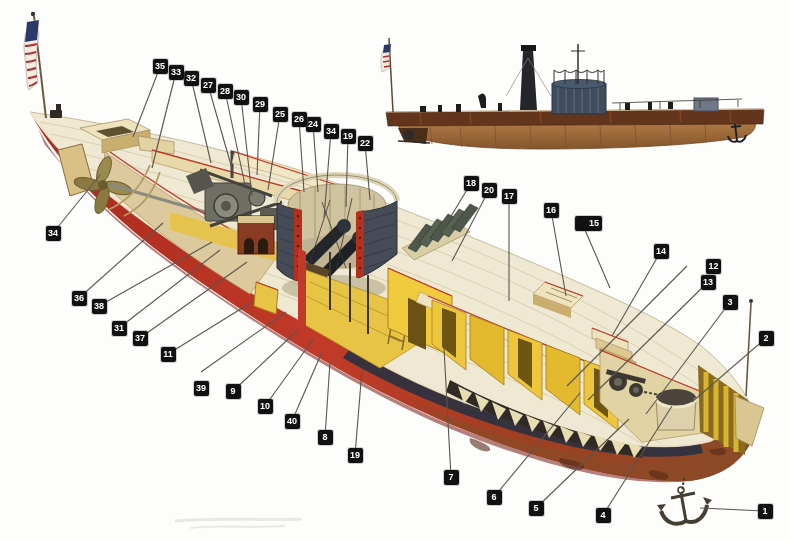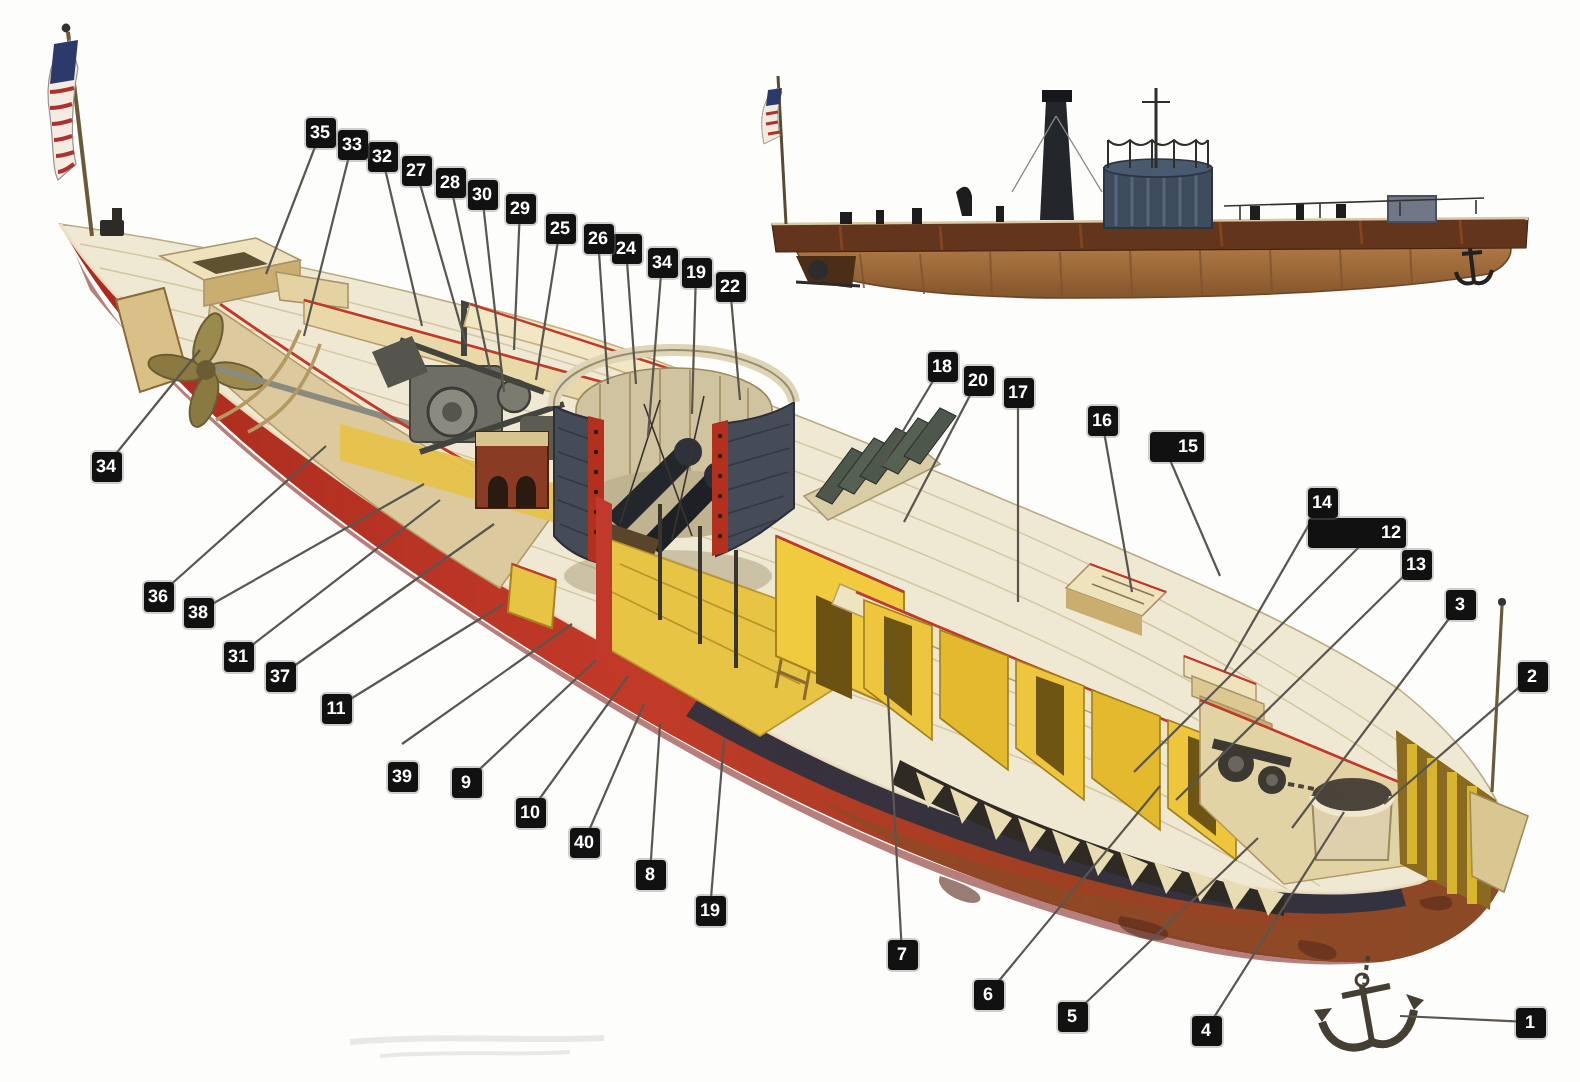--- a/index.html
+++ b/index.html
@@ -450,21 +450,21 @@
       <div class="callout" style="left: 758.5px; top: 330.5px;">2</div>
       <div class="callout" style="left: 722.5px; top: 294.5px;">3</div>
       <div class="callout" style="left: 595.5px; top: 507.5px;">4</div>
       <div class="callout" style="left: 528.5px; top: 500.5px;">5</div>
       <div class="callout" style="left: 486.5px; top: 489.5px;">6</div>
       <div class="callout" style="left: 443.5px; top: 469.5px;">7</div>
       <div class="callout" style="left: 317.5px; top: 429.5px;">8</div>
       <div class="callout" style="left: 225.5px; top: 383.5px;">9</div>
       <div class="callout" style="left: 257.5px; top: 398.5px;">10</div>
       <div class="callout" style="left: 160.5px; top: 346.5px;">11</div>
-      <div class="callout" style="left: 654px; top: 258.5px; padding-left: 34px;">12</div>
+      <div class="callout" style="left: 706px; top: 258.5px;">12</div>
       <div class="callout" style="left: 700.5px; top: 274.5px;">13</div>
       <div class="callout" style="left: 653.5px; top: 243.5px;">14</div>
       <div class="callout" style="left: 574.5px; top: 215.5px; padding-left: 12px;">15</div>
       <div class="callout" style="left: 543.5px; top: 202.5px;">16</div>
       <div class="callout" style="left: 501.5px; top: 188.5px;">17</div>
       <div class="callout" style="left: 463.5px; top: 175.5px;">18</div>
       <div class="callout" style="left: 347.5px; top: 447.5px;">19</div>
       <div class="callout" style="left: 481.5px; top: 182.5px; text-align: center;">20</div>
       <div class="callout" style="left: 323.5px; top: 123.5px;">34</div>
       <div class="callout" style="left: 357.5px; top: 135.5px;">22</div>

